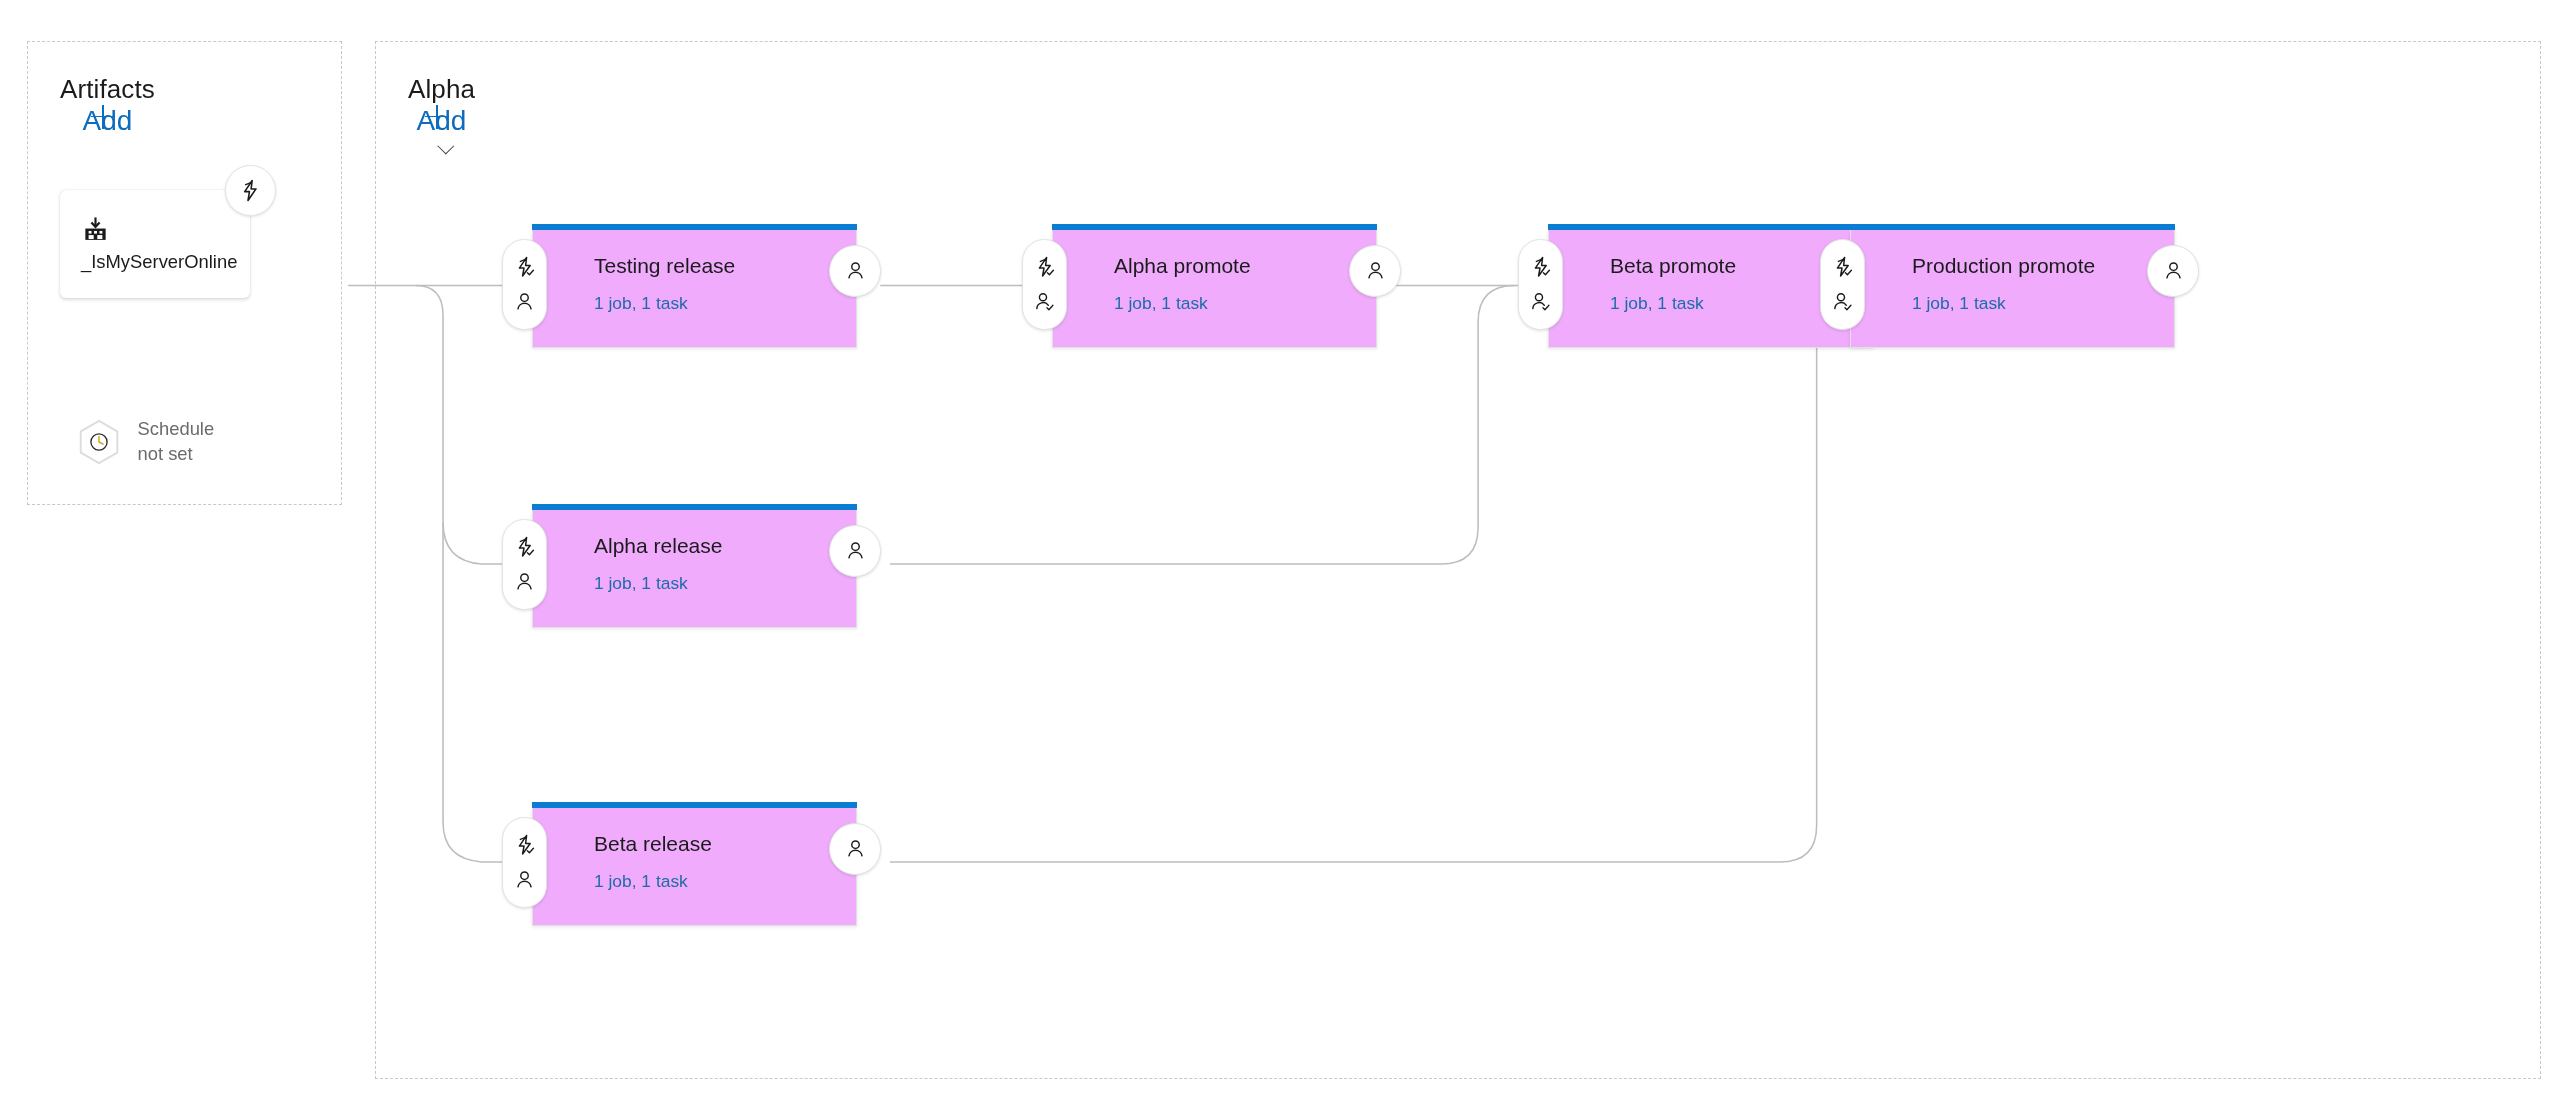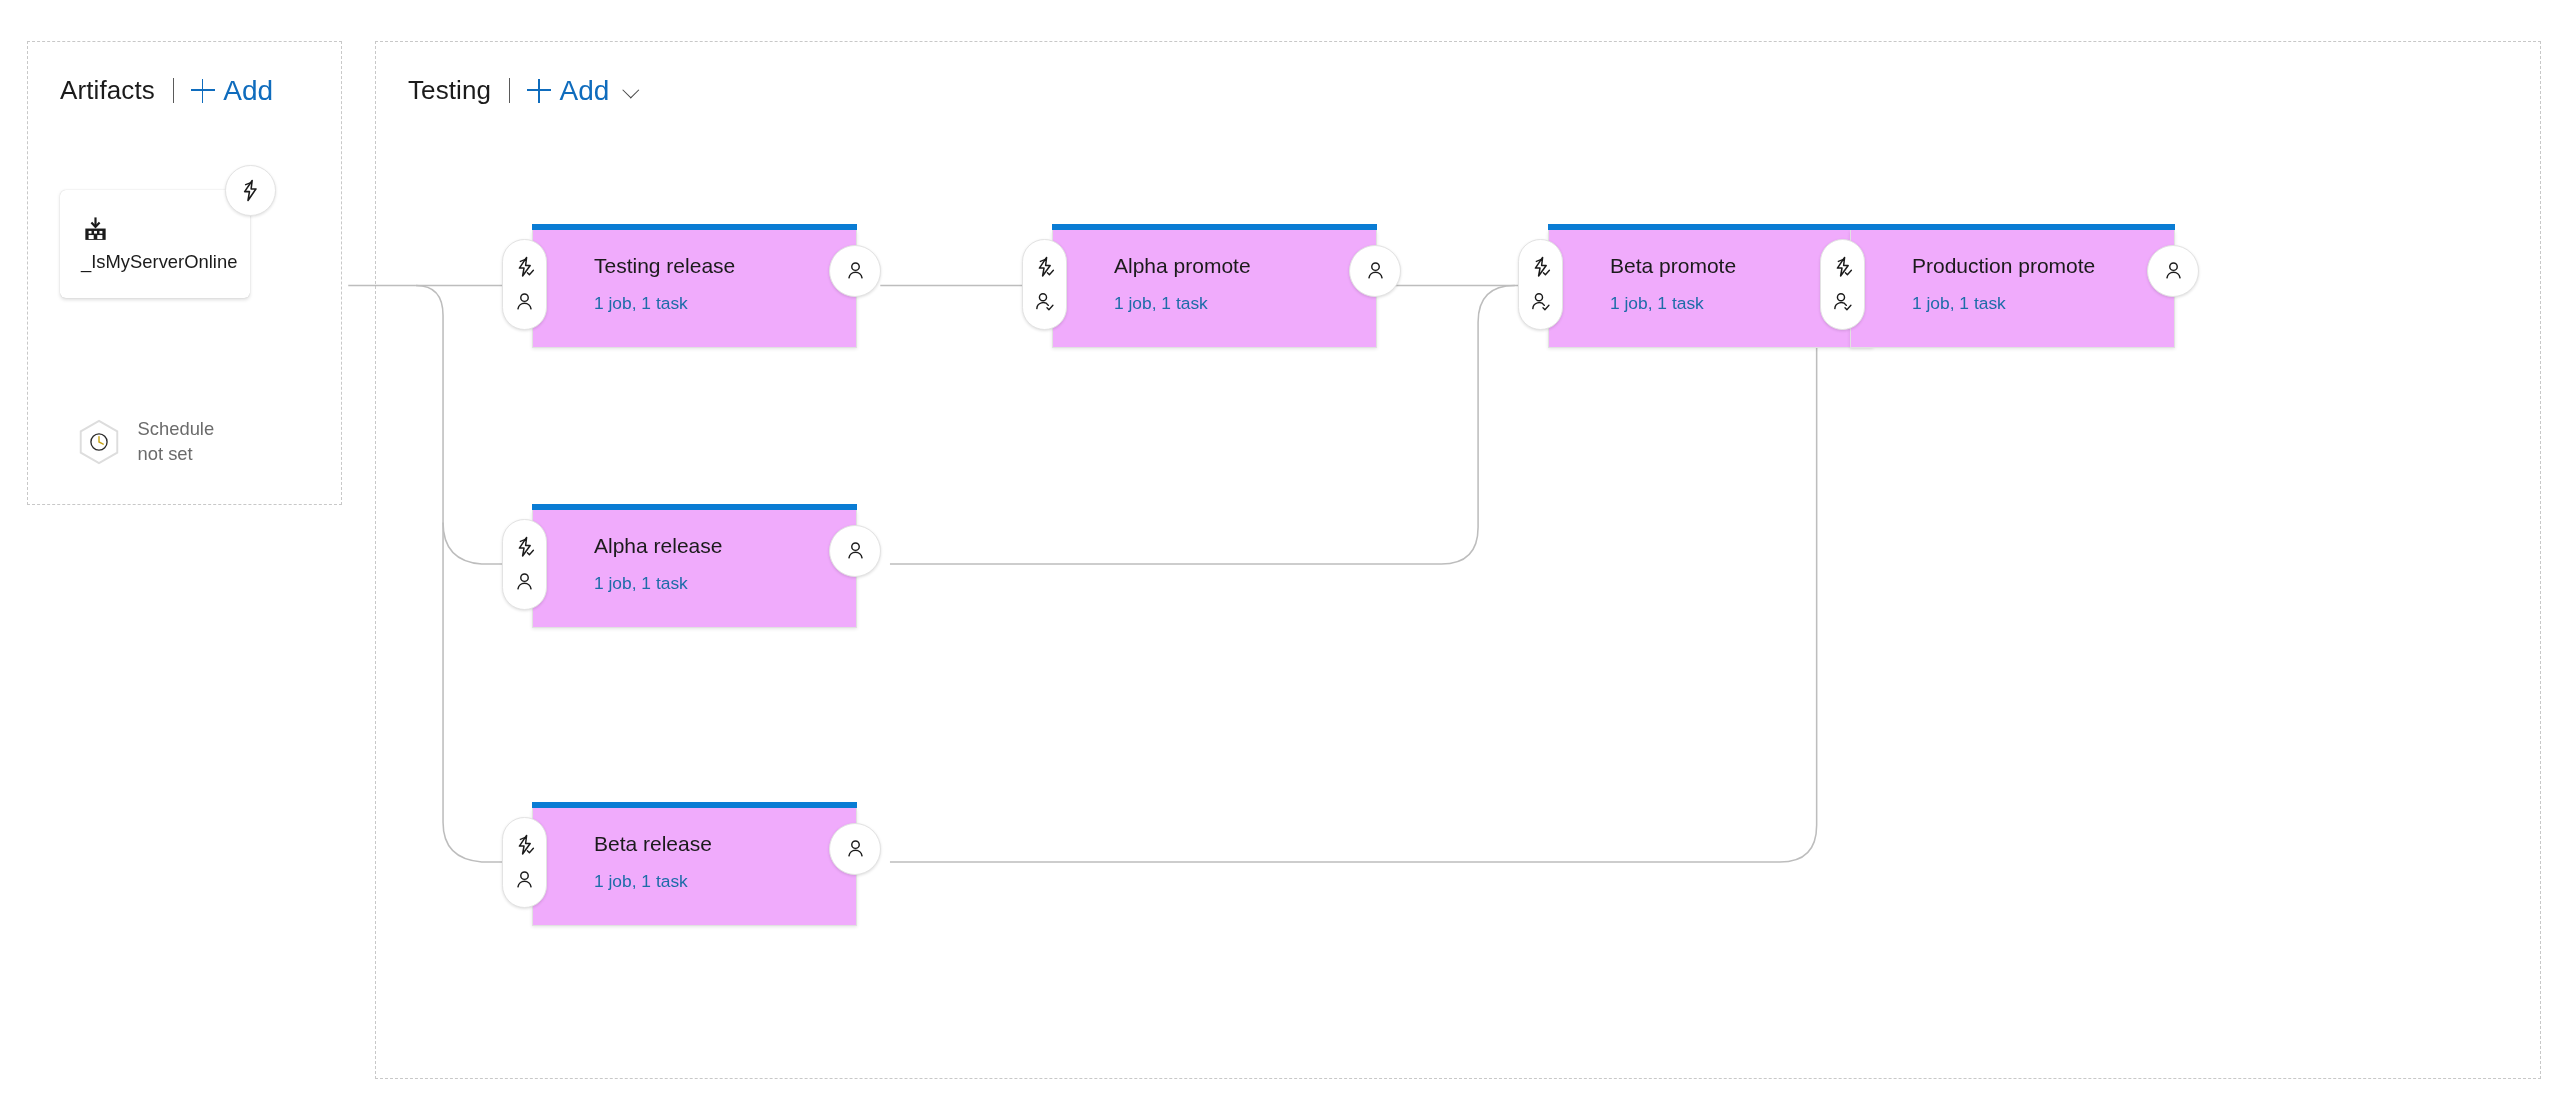--- a/index.html
+++ b/index.html
@@ -26,20 +26,21 @@
   #artifacts-panel{ left:27px; top:41px; width:315px; height:464px; }
   #stages-panel{ left:375px; top:41px; width:2166px; height:1038px; }
 
   
   .section-head{
     position:absolute;
     display:flex;
     align-items:center;
     white-space:nowrap;
     height:33px;
+    flex-direction:column;
   }
   .section-title{
     font-size:26px;
     color:#1b1b1b;
     font-weight:400;
     letter-spacing:0.1px;
   }
   .head-sep{
     display:inline-block;
     width:1px;
@@ -178,21 +179,21 @@
   <div class="panel" id="stages-panel"></div>
 
   <div class="section-head" style="left:60px;top:74px;">
     <span class="section-title">Artifacts</span>
     <span class="head-sep"></span>
     <span class="plus-icon"></span>
     <span class="add-label">Add</span>
   </div>
 
   <div class="section-head" style="left:408px;top:74px;">
-    <span class="section-title">Testing</span>
+    <span class="section-title">Alpha</span>
     <span class="head-sep"></span>
     <span class="plus-icon"></span>
     <span class="add-label">Add</span>
     <span class="chev"></span>
   </div>
 
   <svg id="wires" viewBox="0 0 2663 1138" xmlns="http://www.w3.org/2000/svg">
     <g fill="none" stroke="#bdbdbd" stroke-width="1.6">
 
       <path d="M360,295 L430,295"></path>

